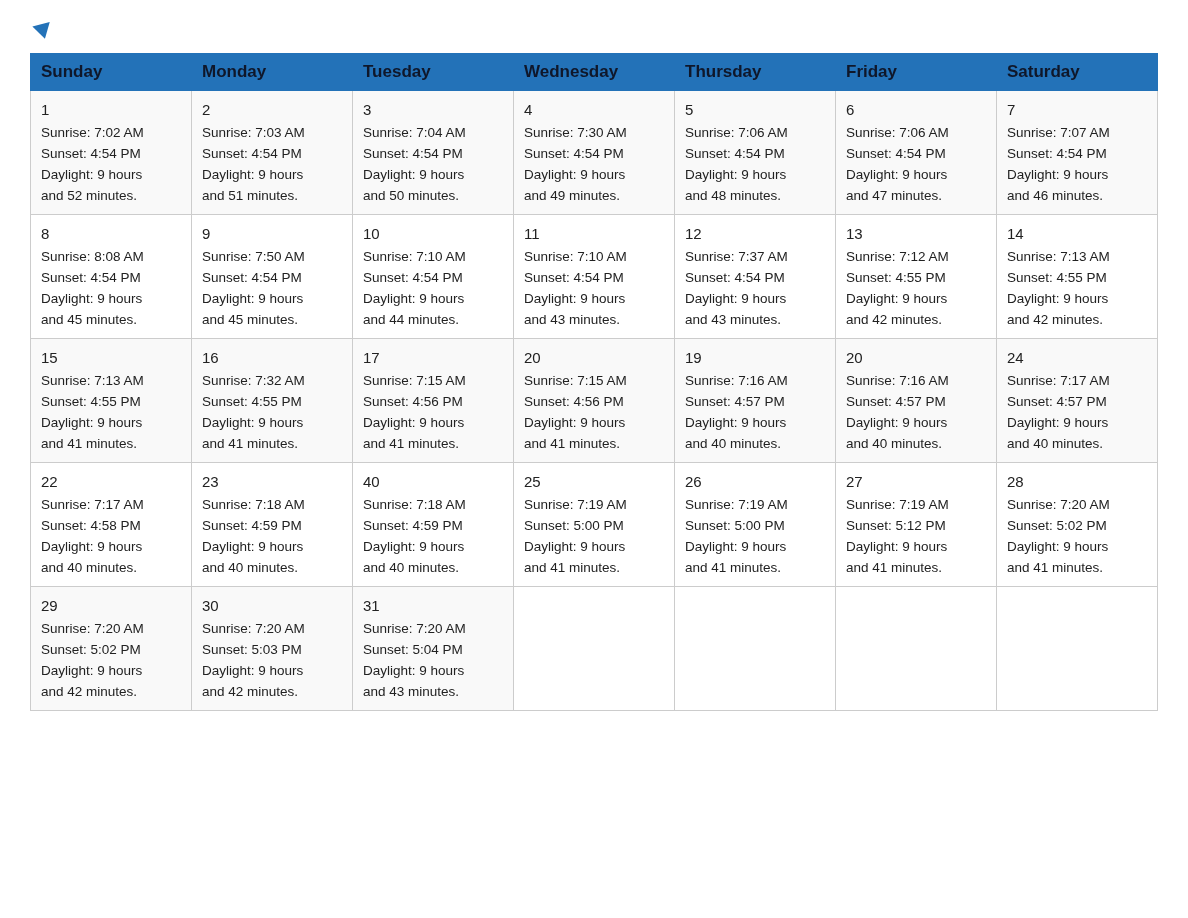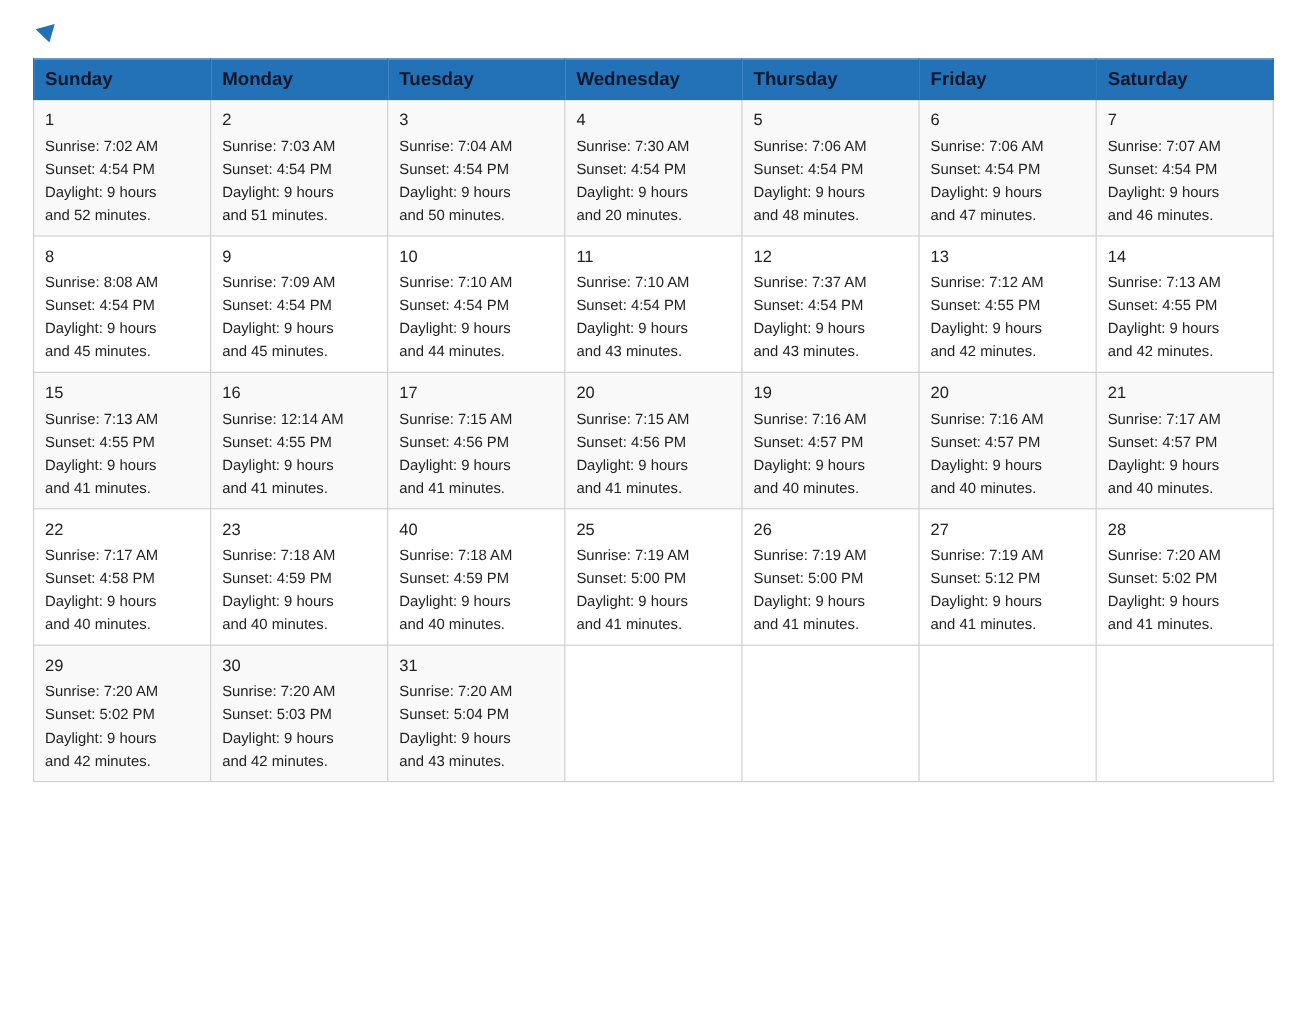--- a/index.html
+++ b/index.html
@@ -141,21 +141,21 @@
         <span>Sunrise: 7:04 AM</span><br>
         <span>Sunset: 4:54 PM</span><br>
         <span>Daylight: 9 hours</span><br>
         <span>and 50 minutes.</span>
       </td>
         <td>
         <span class="day-num">4</span>
         <span>Sunrise: 7:30 AM</span><br>
         <span>Sunset: 4:54 PM</span><br>
         <span>Daylight: 9 hours</span><br>
-        <span>and 20 minutes.</span>
+        <span>and 49 minutes.</span>
       </td>
         <td>
         <span class="day-num">5</span>
         <span>Sunrise: 7:06 AM</span><br>
         <span>Sunset: 4:54 PM</span><br>
         <span>Daylight: 9 hours</span><br>
         <span>and 48 minutes.</span>
       </td>
         <td>
         <span class="day-num">6</span>
@@ -175,21 +175,21 @@
       <tr>
         <td>
         <span class="day-num">8</span>
         <span>Sunrise: 8:08 AM</span><br>
         <span>Sunset: 4:54 PM</span><br>
         <span>Daylight: 9 hours</span><br>
         <span>and 45 minutes.</span>
       </td>
         <td>
         <span class="day-num">9</span>
-        <span>Sunrise: 7:09 AM</span><br>
+        <span>Sunrise: 7:50 AM</span><br>
         <span>Sunset: 4:54 PM</span><br>
         <span>Daylight: 9 hours</span><br>
         <span>and 45 minutes.</span>
       </td>
         <td>
         <span class="day-num">10</span>
         <span>Sunrise: 7:10 AM</span><br>
         <span>Sunset: 4:54 PM</span><br>
         <span>Daylight: 9 hours</span><br>
         <span>and 44 minutes.</span>
@@ -226,21 +226,21 @@
       <tr>
         <td>
         <span class="day-num">15</span>
         <span>Sunrise: 7:13 AM</span><br>
         <span>Sunset: 4:55 PM</span><br>
         <span>Daylight: 9 hours</span><br>
         <span>and 41 minutes.</span>
       </td>
         <td>
         <span class="day-num">16</span>
-        <span>Sunrise: 12:14 AM</span><br>
+        <span>Sunrise: 7:32 AM</span><br>
         <span>Sunset: 4:55 PM</span><br>
         <span>Daylight: 9 hours</span><br>
         <span>and 41 minutes.</span>
       </td>
         <td>
         <span class="day-num">17</span>
         <span>Sunrise: 7:15 AM</span><br>
         <span>Sunset: 4:56 PM</span><br>
         <span>Daylight: 9 hours</span><br>
         <span>and 41 minutes.</span>
@@ -260,21 +260,21 @@
         <span>and 40 minutes.</span>
       </td>
         <td>
         <span class="day-num">20</span>
         <span>Sunrise: 7:16 AM</span><br>
         <span>Sunset: 4:57 PM</span><br>
         <span>Daylight: 9 hours</span><br>
         <span>and 40 minutes.</span>
       </td>
         <td>
-        <span class="day-num">21</span>
+        <span class="day-num">24</span>
         <span>Sunrise: 7:17 AM</span><br>
         <span>Sunset: 4:57 PM</span><br>
         <span>Daylight: 9 hours</span><br>
         <span>and 40 minutes.</span>
       </td>
       </tr>
       <tr>
         <td>
         <span class="day-num">22</span>
         <span>Sunrise: 7:17 AM</span><br>

